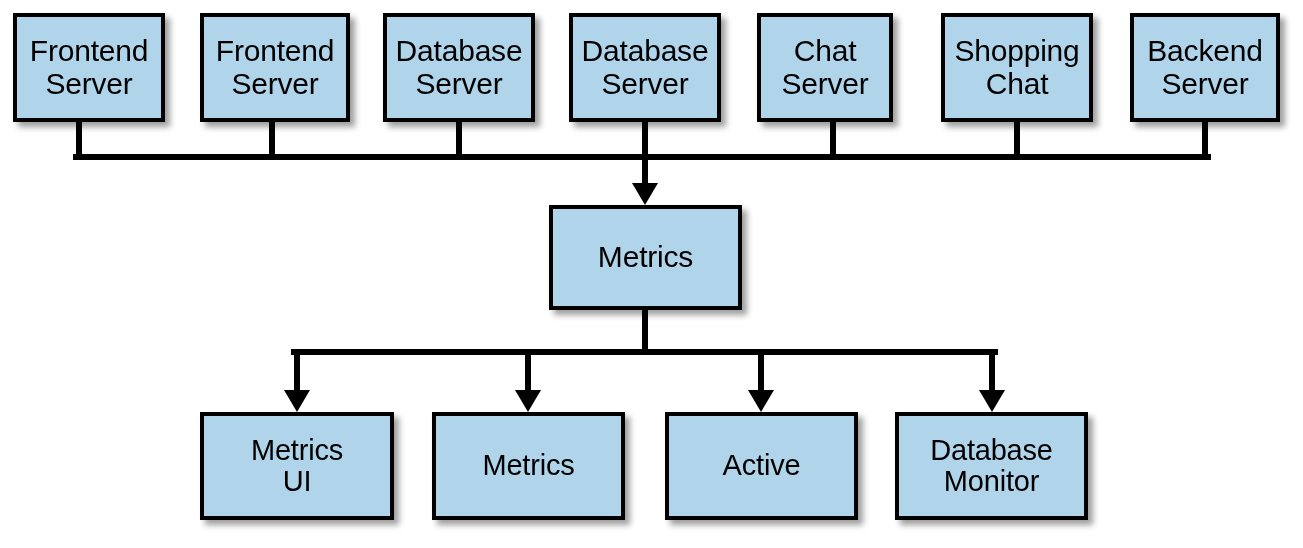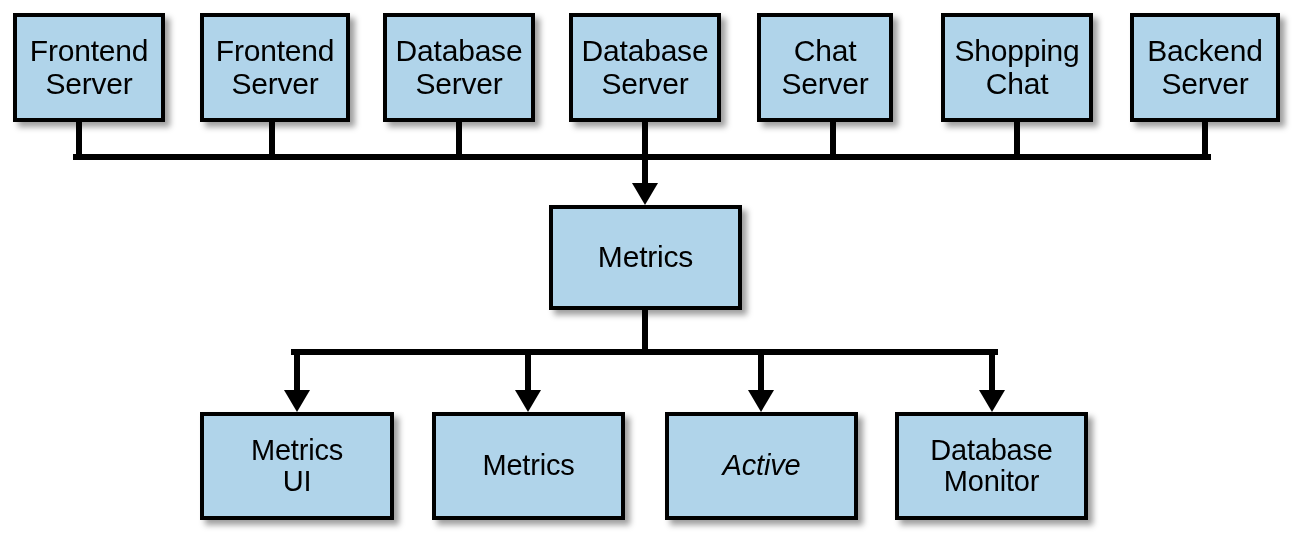--- a/index.html
+++ b/index.html
@@ -123,21 +123,21 @@
   </div>
 
   <div id="consumer-nodes">
       <div class="node row-bottom" style="left: 200px; top: 412px; width: 194px; height: 108px; background: rgb(176, 212, 234); border-color: rgb(0, 0, 0);">
         <span class="line1">Metrics</span>
         <span class="line2">UI</span>
       </div>
       <div class="node row-bottom" style="left: 432px; top: 412px; width: 193px; height: 108px; background: rgb(176, 212, 234); border-color: rgb(0, 0, 0);">
         <span class="line1">Metrics</span>
       </div>
-      <div class="node row-bottom" style="left: 665px; top: 412px; width: 193px; height: 108px; background: rgb(176, 212, 234); border-color: rgb(0, 0, 0); font-style: italic;">
+      <div class="node row-bottom" style="left: 665px; top: 412px; width: 193px; height: 108px; background: rgb(176, 212, 234); border-color: rgb(0, 0, 0);">
         <span class="line1">Active</span>
       </div>
       <div class="node row-bottom" style="left: 895px; top: 412px; width: 193px; height: 108px; background: rgb(176, 212, 234); border-color: rgb(0, 0, 0);">
         <span class="line1">Database</span>
         <span class="line2">Monitor</span>
       </div>
     </div>
 
 </div>
 

